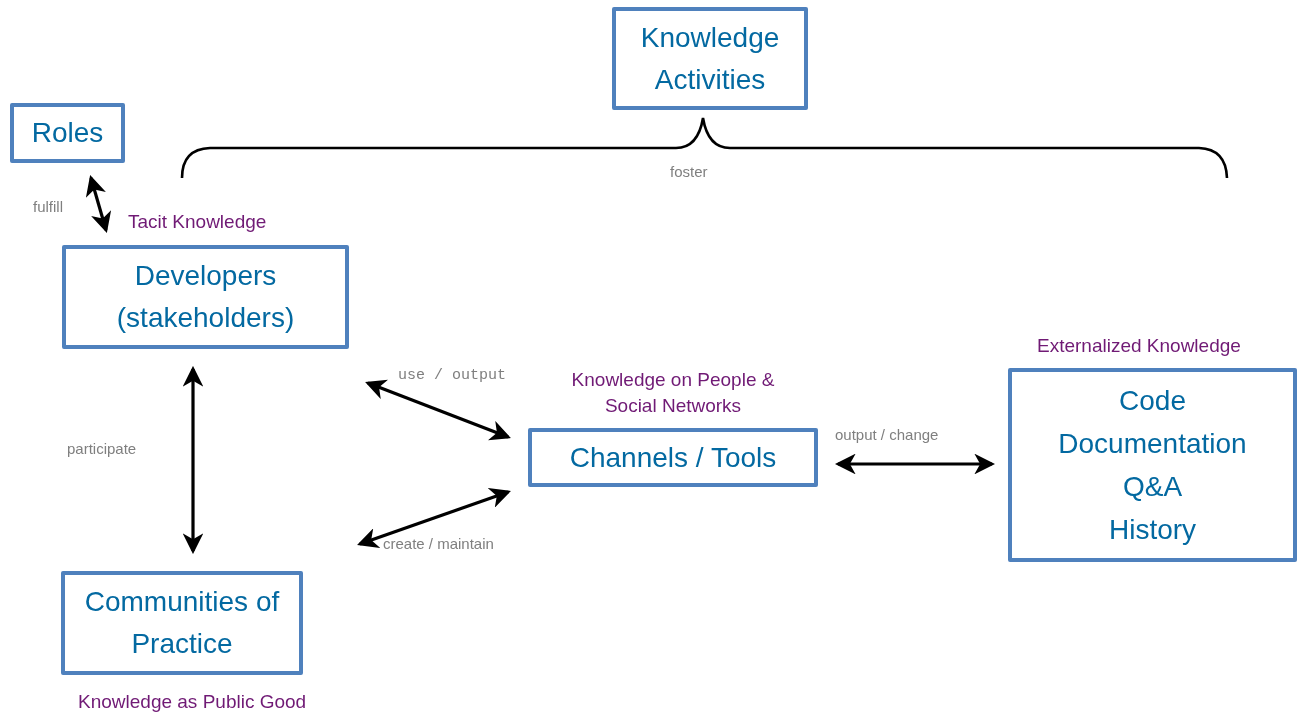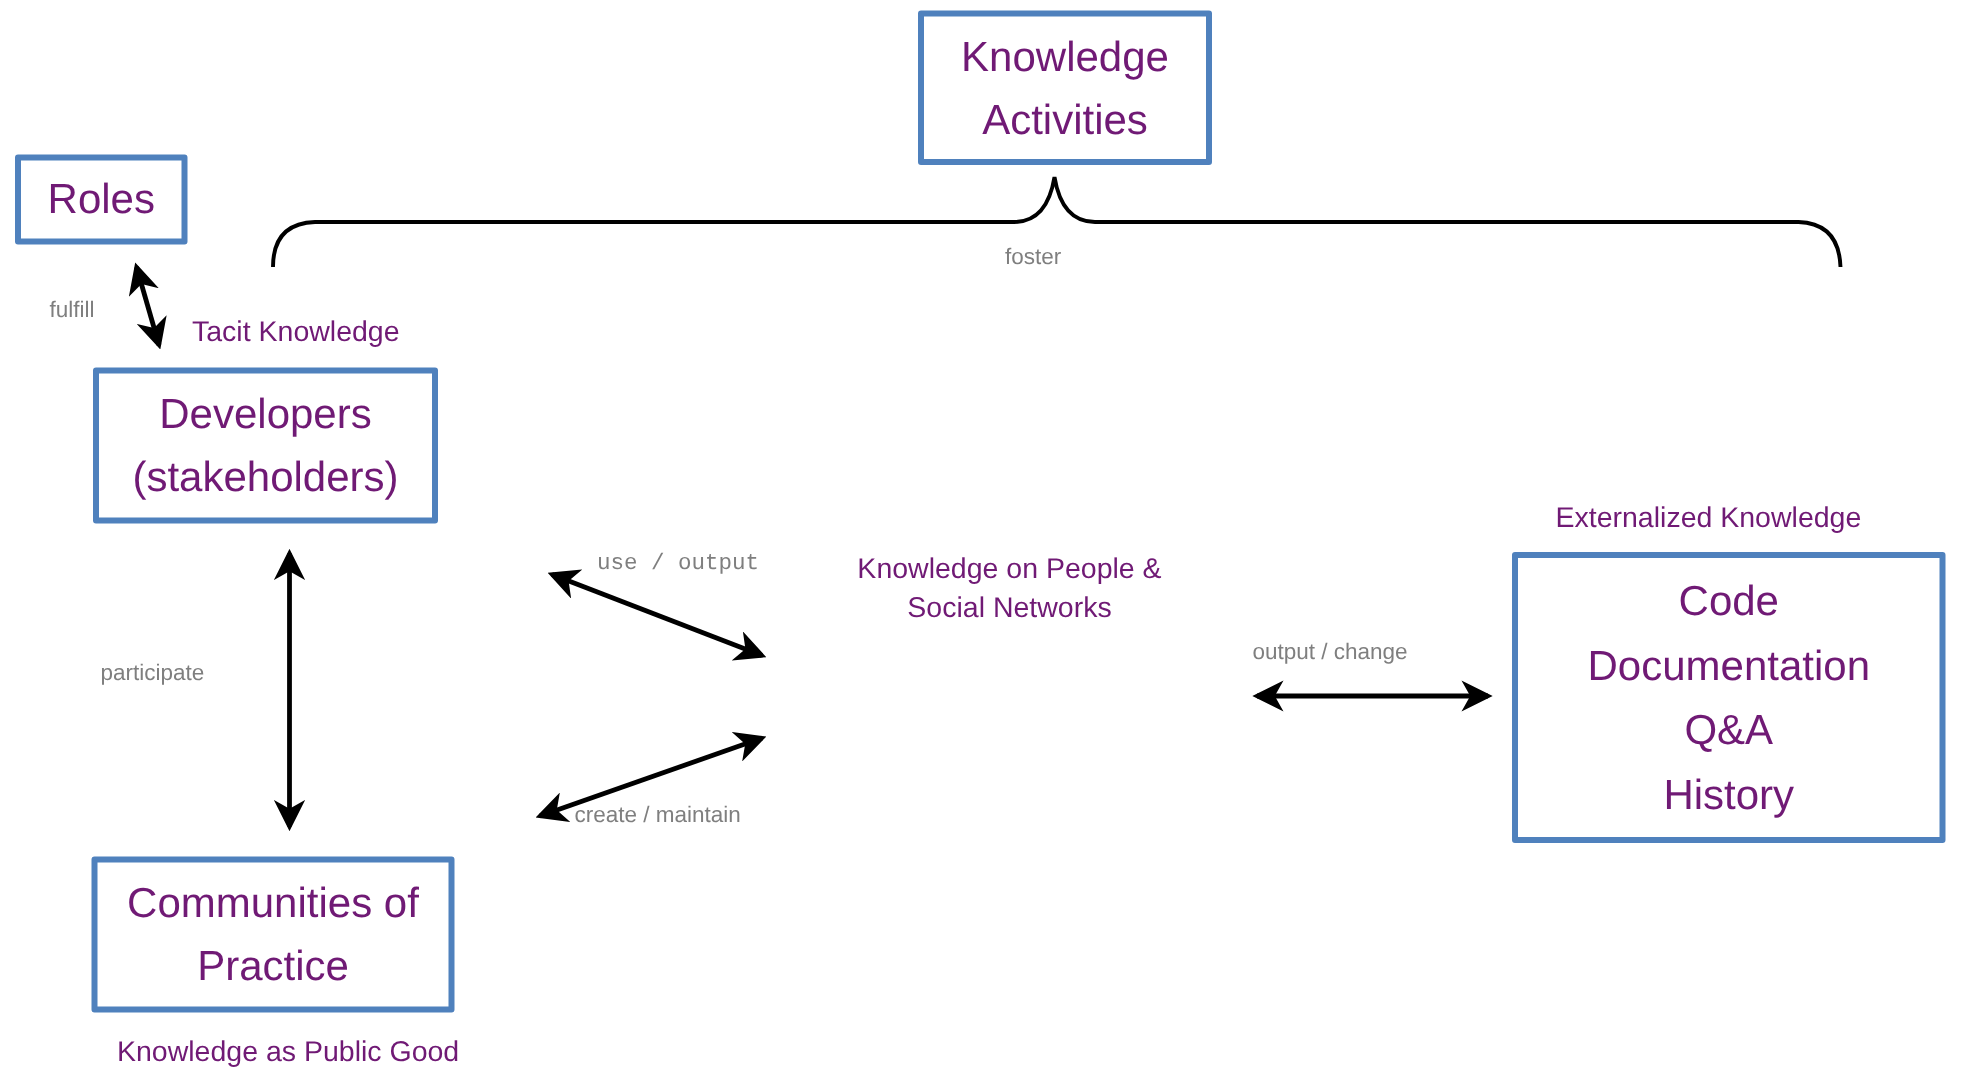--- a/index.html
+++ b/index.html
@@ -21,21 +21,21 @@
     width: 1313px;
     height: 722px;
     pointer-events: none;
   }
   .node {
     position: absolute;
     box-sizing: border-box;
     border: 4px solid #4f81bd;
     border-radius: 2px;
     background: #ffffff;
-    color: #701a75;
+    color: #0369a1;
     display: flex;
     flex-direction: column;
     align-items: center;
     justify-content: center;
     text-align: center;
     font-size: 28px;
   }
   .node .ln { line-height: 42px; white-space: nowrap; }
   #box-code .ln { line-height: 43px; }
   .edge-label {
@@ -80,25 +80,28 @@
 
   <div class="node" id="box-knowledge-activities" style="left:612px; top:7px; width:196px; height:103px;">
     <div class="ln">Knowledge</div>
     <div class="ln">Activities</div>
   </div>
 
   <div class="node" id="box-roles" style="left:10px; top:103px; width:115px; height:60px;">
     <div class="ln">Roles</div>
   </div>
 
-  <div class="node" id="box-developers" style="left:62px; top:245px; width:230px; height:104px;">
+  <div class="node" id="box-developers" style="left:62px; top:245px; width:287px; height:104px;">
     <div class="ln">Developers</div>
     <div class="ln">(stakeholders)</div>
   </div>
 
+  <div class="node" id="box-channels-tools" style="left:528px; top:428px; width:290px; height:59px;">
+    <div class="ln">Channels / Tools</div>
+  </div>
 
   <div class="node" id="box-code" style="left:1008px; top:368px; width:289px; height:194px;">
     <div class="ln">Code</div>
     <div class="ln">Documentation</div>
     <div class="ln">Q&amp;A</div>
     <div class="ln">History</div>
   </div>
 
   <div class="node" id="box-communities" style="left:61px; top:571px; width:242px; height:104px;">
     <div class="ln">Communities of</div>

